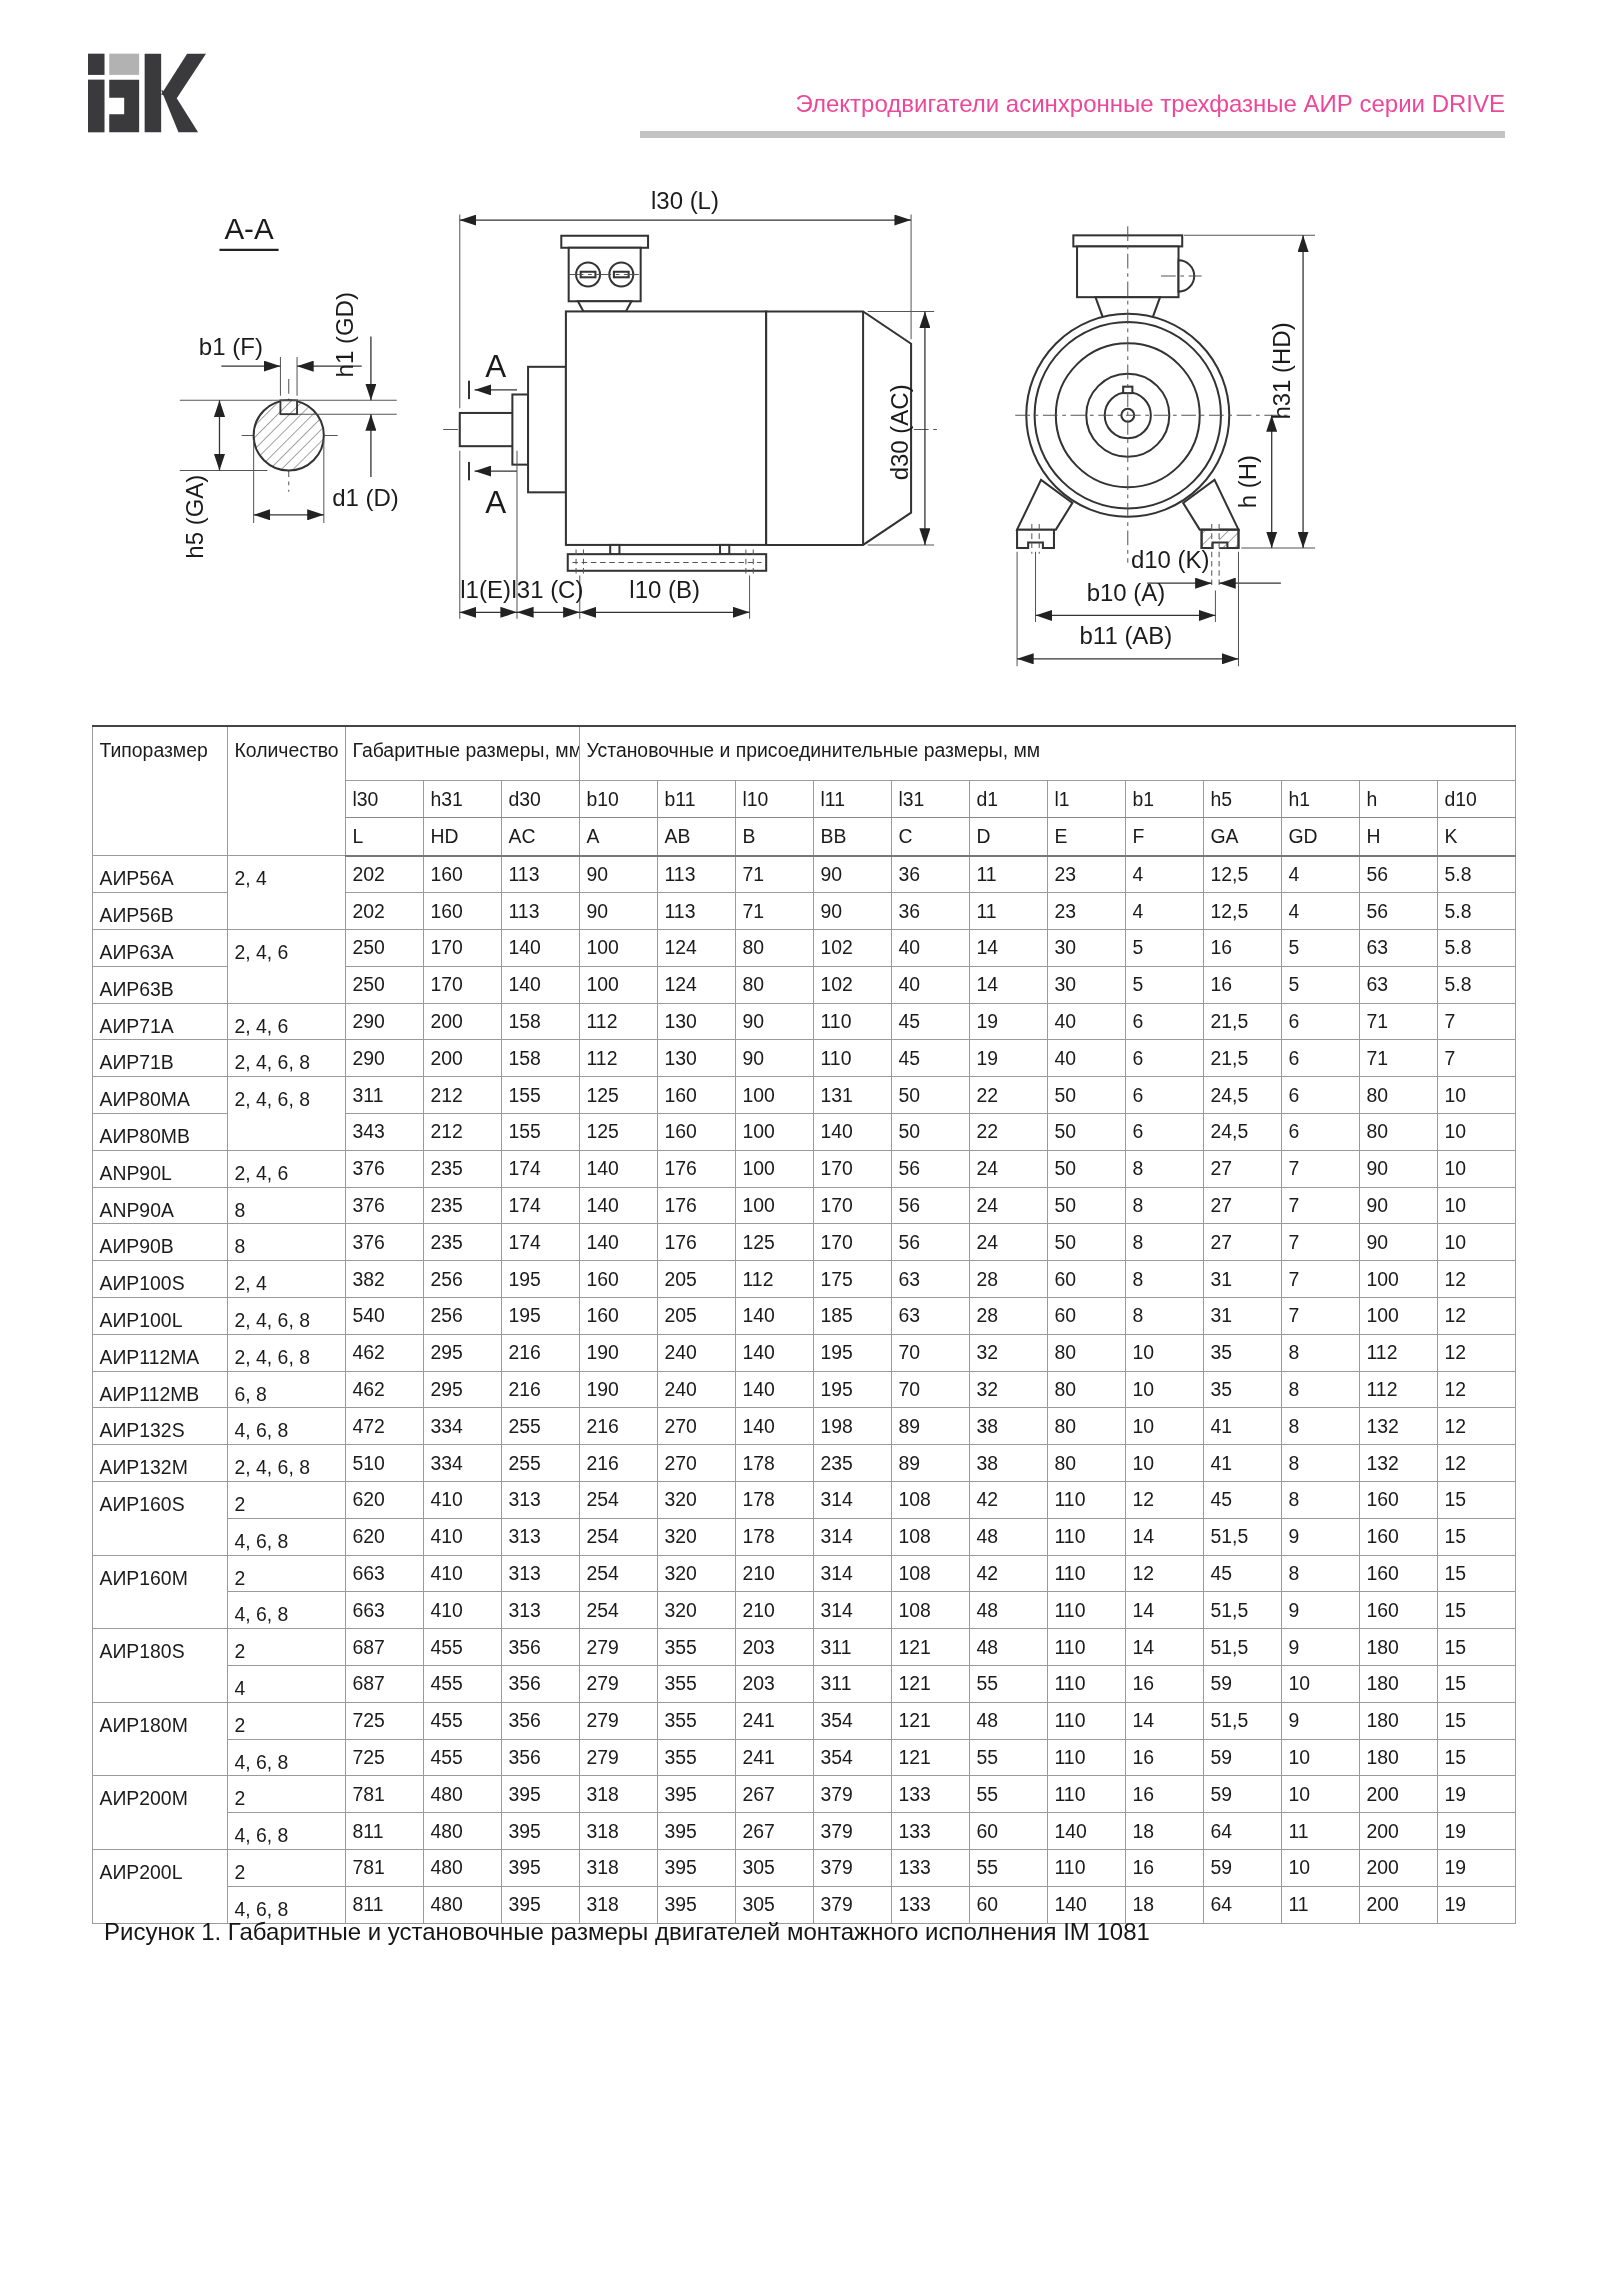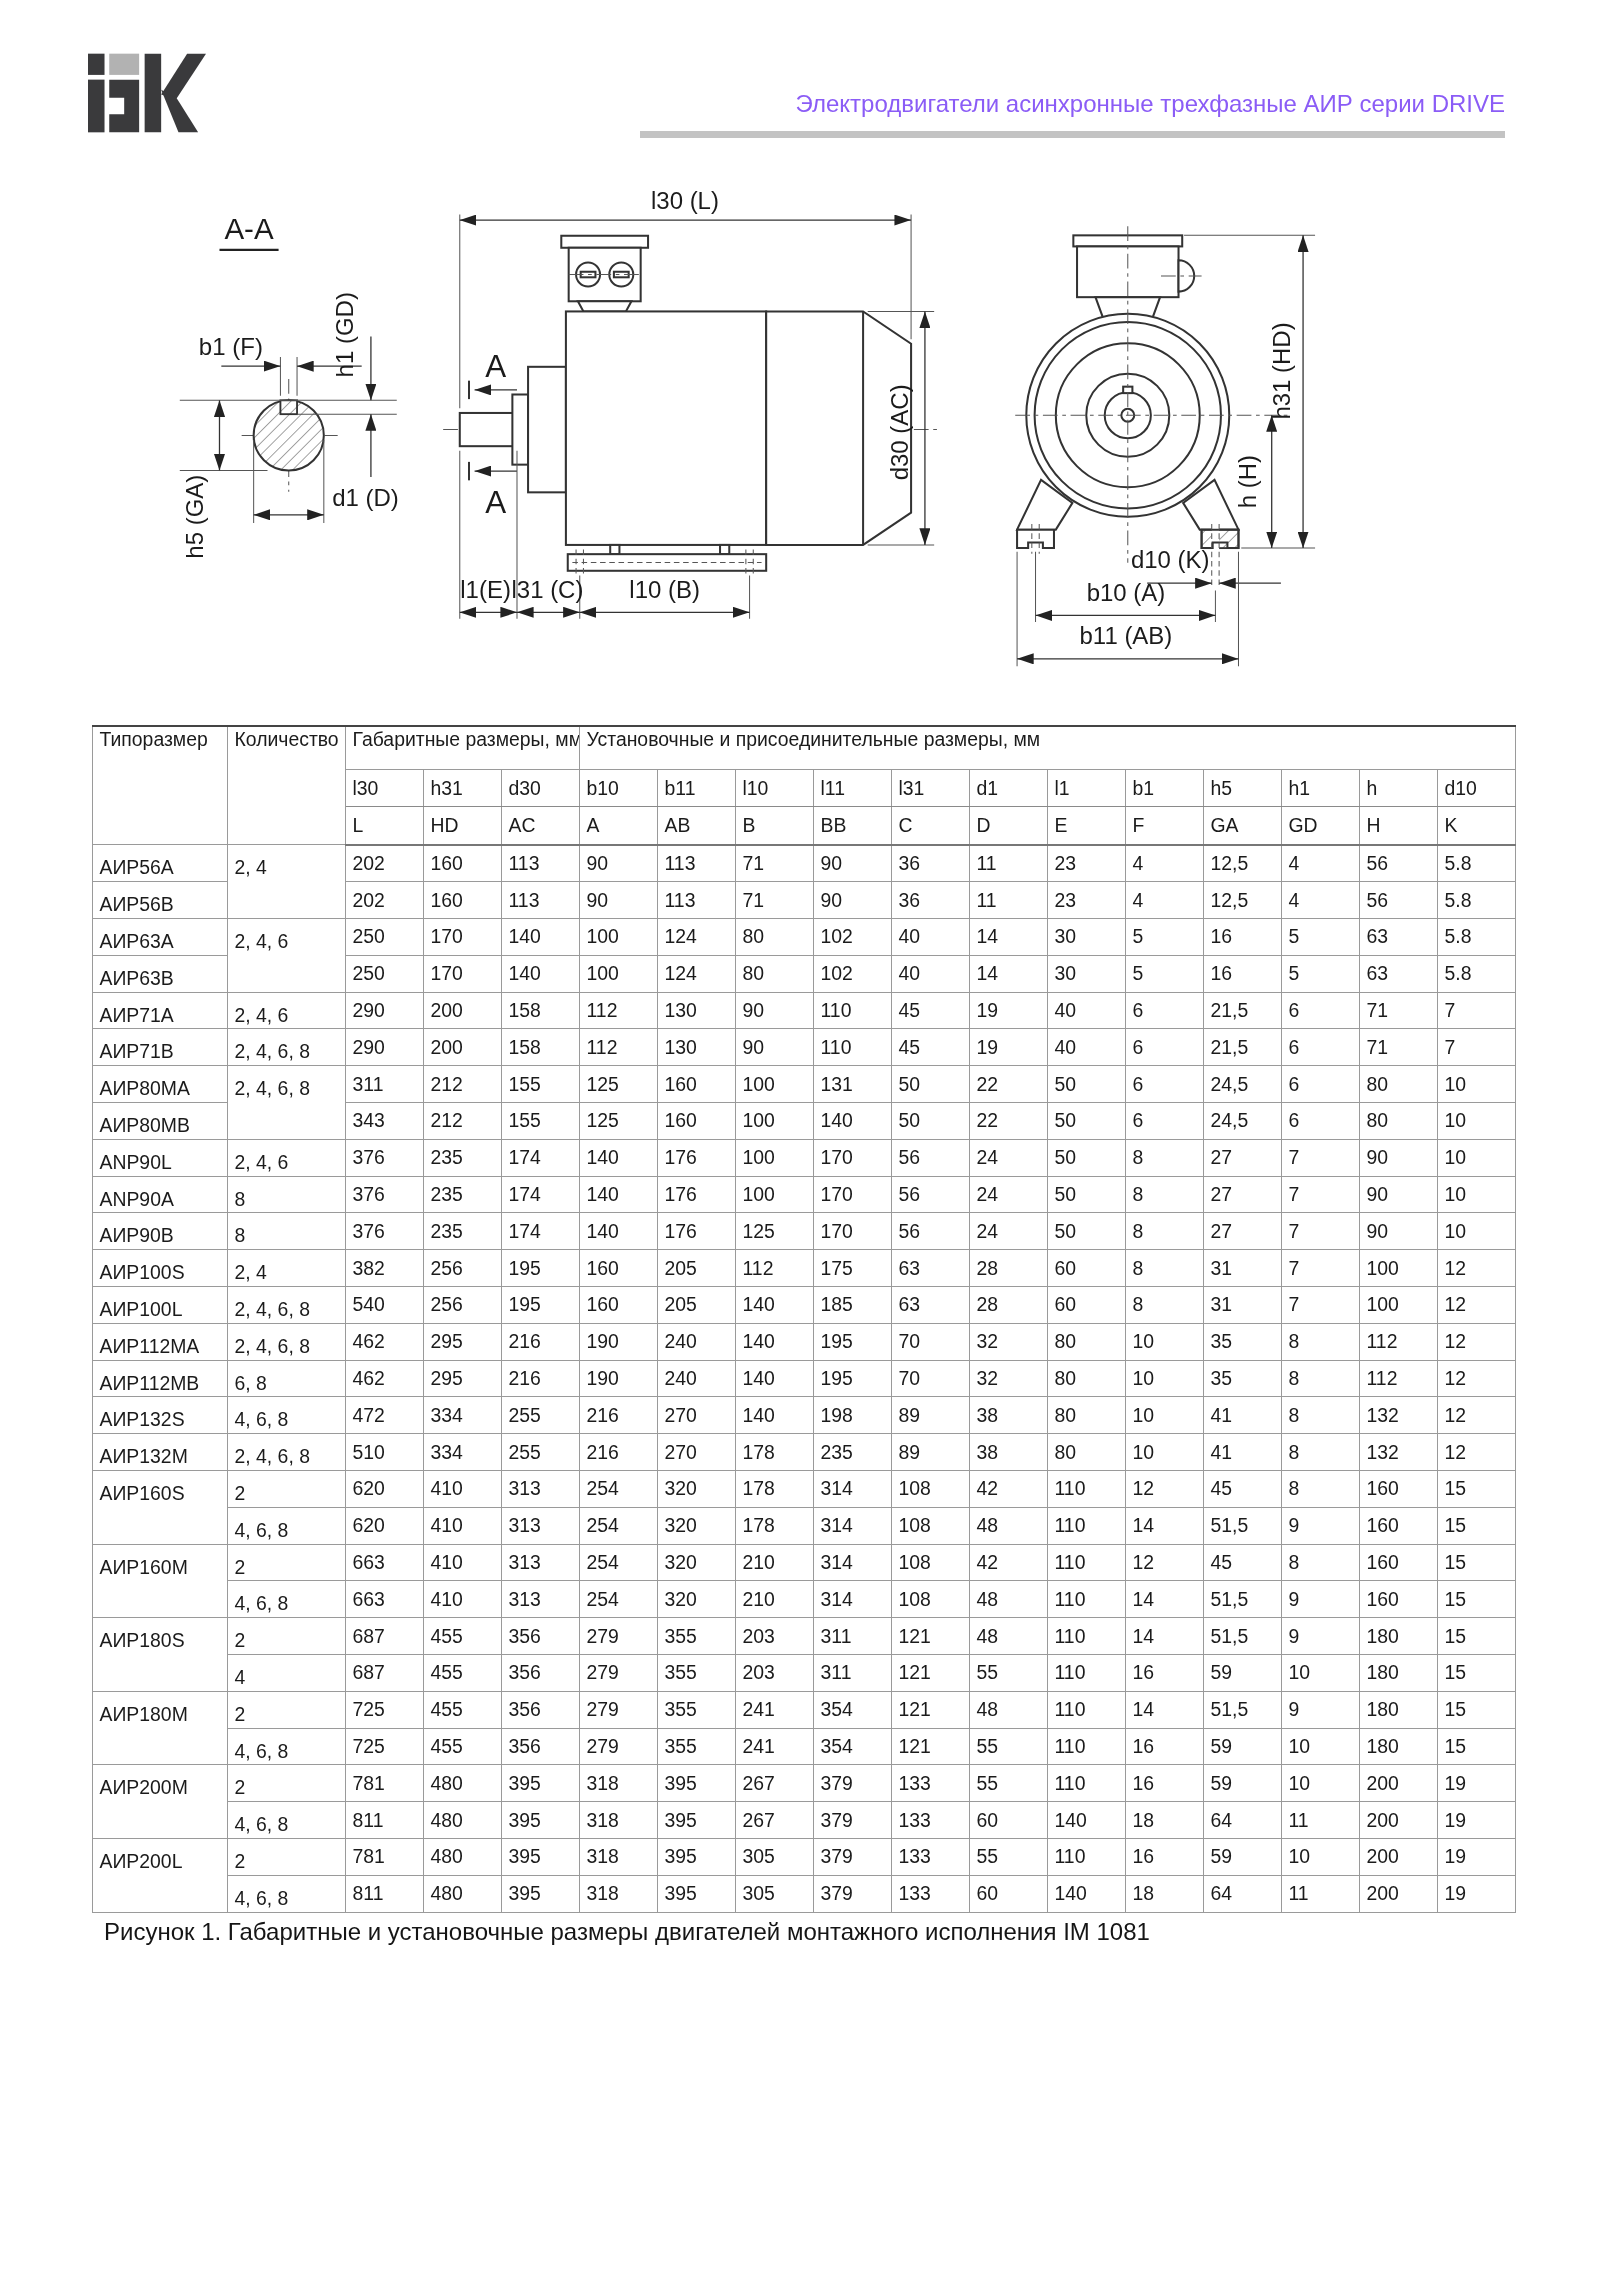--- a/index.html
+++ b/index.html
@@ -1,38 +1,38 @@
 <!DOCTYPE html>
 <html style="font-size:14.8px"><head>
 <meta charset="utf-8">
 <style>
   html,body{margin:0;padding:0;background:#e8e8e8;}
   .page{position:relative;width:1611px;height:2291px;background:#ffffff;overflow:hidden;
         font-family:"Liberation Sans",sans-serif;color:#1b1b1b;}
   
   .logo{position:absolute;left:88px;top:48px;}
-  .header-title{position:absolute;right:106px;top:90px;font-size:24px;white-space:nowrap;color:#8b5cf6;}
+  .header-title{position:absolute;right:106px;top:90px;font-size:24px;white-space:nowrap;color:#ec4899;}
   .header-divider{position:absolute;left:640px;top:131px;width:865px;height:6.5px;background:#c3c3c3;}
   
   .dwg{position:absolute;}
   .dwg text{font-family:"Liberation Sans",sans-serif;font-size:26px;fill:#1b1b1b;}
   .dwg .ttl{font-size:32px;}
   .dwg .cutA{font-size:34px;}
   .oln{fill:none;stroke:#333;stroke-width:2.2;}
   .olnw{fill:#fff;stroke:#333;stroke-width:2.2;}
   .dim{fill:none;stroke:#333;stroke-width:1.4;}
   .ext{fill:none;stroke:#555;stroke-width:1.1;}
   .cl{fill:none;stroke:#555;stroke-width:1.1;stroke-dasharray:16 5 4 5;}
   .hid{fill:none;stroke:#555;stroke-width:1.1;stroke-dasharray:6 4;}
   
   .dim-table{position:absolute;left:92px;top:725px;width:1422px;border-collapse:collapse;
              table-layout:fixed;border:1.8px solid #555;border-top:2.8px solid #444;}
   .dim-table th,.dim-table td{border:0.9px solid #9a9a9a;font-weight:400;font-size:19.4px;
              text-align:left;padding:1.8px 6.5px;overflow:hidden;white-space:nowrap;}
-  .dim-table thead tr.grp th{height:39px;vertical-align:top;padding-top:1px;}
+  .dim-table thead tr.grp th{height:39px;vertical-align:top;padding-top:12px;}
   .dim-table thead tr.dims th{height:33px;border-bottom:1.8px solid #8a8a8a;margin-left:28px;}
   .dim-table thead tr.lets th{height:33px;border-bottom:2.8px solid #777;}
   .dim-table th.corner{vertical-align:top;padding-top:10px;}
   .dim-table tbody tr{height:35px;}
   .dim-table tbody td{border-top:0.9px solid #b8b8b8;vertical-align:middle;}
   .dim-table tbody td.tcol,.dim-table tbody td.pcol{vertical-align:top;padding-top:11px;}
   .dim-table tbody tr.gs td{border-top:1.8px solid #777;}
   .col-type{width:135px;}.col-poles{width:118px;}.col-v{width:78px;}
   
   .caption{position:absolute;left:104px;top:1918px;font-size:24px;color:#151515;}

